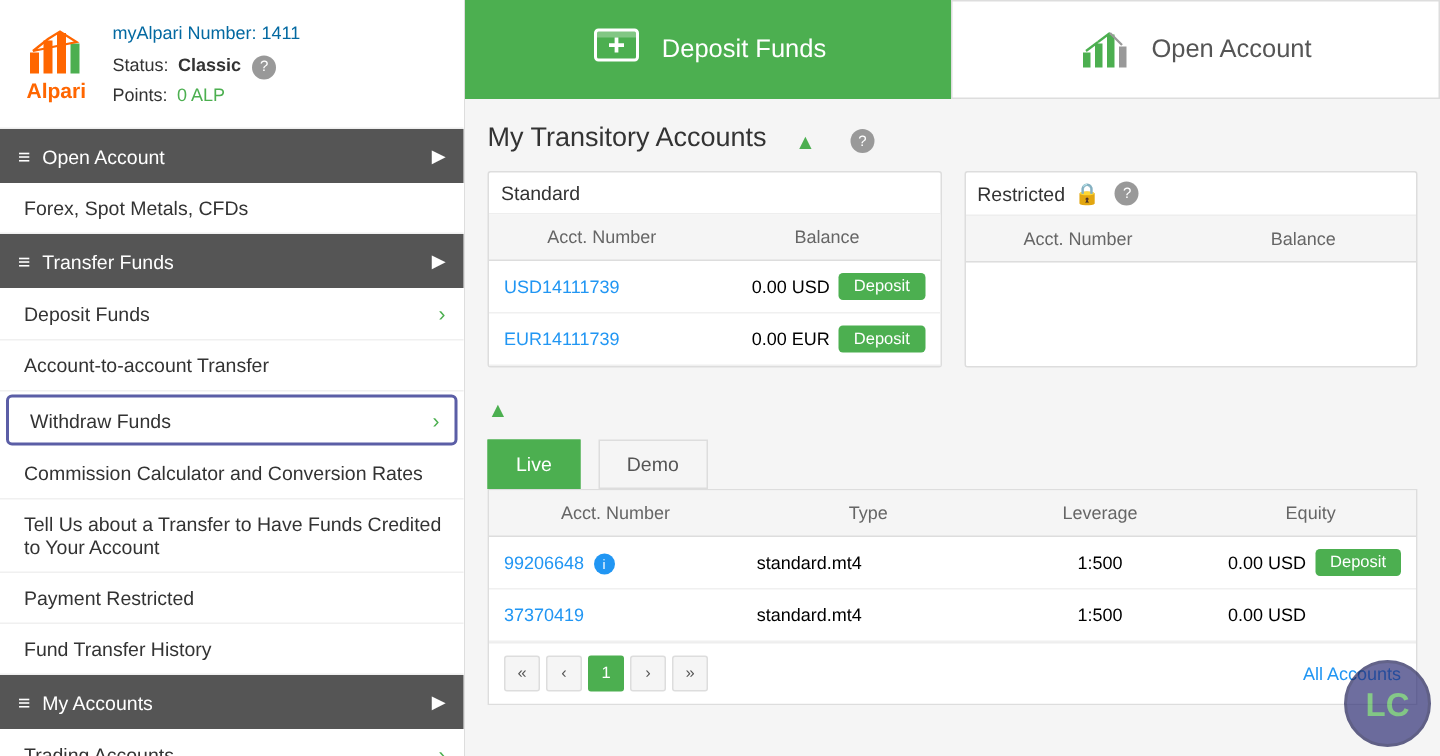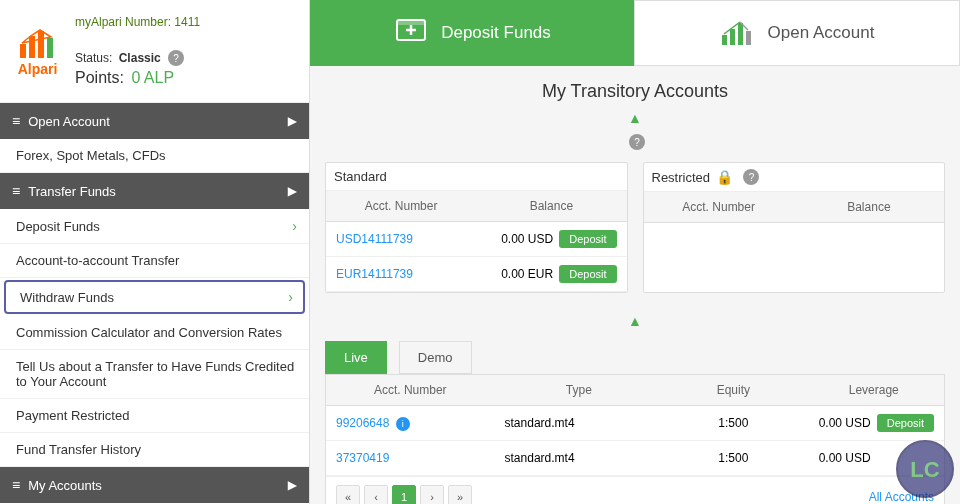--- a/index.html
+++ b/index.html
@@ -33,21 +33,21 @@
     .action-btn:first-child { background: #4caf50; color: #fff; border: none; }
     .action-btn:first-child .btn-icon { color: #fff; }
     .action-btn .btn-icon { font-size: 28px; }
 
     .open-account-btn { flex: 1; display: flex; align-items: center; justify-content: center; gap: 12px; cursor: pointer; font-size: 18px; color: #555; background: #fff; border: 1px solid #ddd; }
 
     
     .content-area { flex: 1; padding: 15px; overflow-y: auto; background: #f5f5f5; }
 
     
-    .section-title-row { display: flex; align-items: center; gap: 8px; margin-bottom: 12px; flex-direction: column; }
+    .section-title-row { display: flex; align-items: flex-end; gap: 19px; margin-bottom: 12px; }
     .section-title-row h2 { font-size: 18px; font-weight: normal; color: #333; }
     .sort-icon { color: #4caf50; font-size: 14px; }
 
     .transitory-grid { display: grid; grid-template-columns: 1fr 1fr; gap: 15px; margin-bottom: 20px; }
     .account-table { background: #fff; border: 1px solid #ddd; border-radius: 2px; }
     .table-section-label { font-size: 13px; color: #333; padding: 6px 8px; border-bottom: 1px solid #eee; display: flex; align-items: center; gap: 6px; }
     .table-header { display: grid; background: #f5f5f5; border-bottom: 1px solid #ddd; }
     .transitory-table .table-header { grid-template-columns: 1fr 1fr; }
     .table-header-cell { padding: 8px 10px; color: #666; font-size: 12px; text-align: center; }
     .table-row { display: grid; border-bottom: 1px solid #f0f0f0; align-items: center; }
@@ -90,27 +90,27 @@
       <svg class="logo-icon" viewBox="0 0 40 35" xmlns="http://www.w3.org/2000/svg">
         <rect x="2" y="18" width="6" height="14" fill="#ff6600"></rect>
         <rect x="11" y="10" width="6" height="22" fill="#ff6600"></rect>
         <rect x="20" y="5" width="6" height="27" fill="#ff6600"></rect>
         <rect x="29" y="12" width="6" height="20" fill="#4caf50"></rect>
         <polygon points="4,17 14,9 22,4 33,11" fill="none" stroke="#ff6600" stroke-width="1.5"></polygon>
       </svg>
       <span class="logo-text">Alpari</span>
     </div>
     <div class="user-info">
-      <div style="font-size:12px;color:#4d7c0f;margin-bottom:21px;">myAlpari Number: 1411</div>
+      <div style="font-size:12px;color:#0369a1;margin-bottom:7px;">myAlpari Number: 1411</div>
       <div style="font-size:12px;color:#333;margin-bottom:3px;">
         <span>Status:</span>
         <strong style="margin-left:3px;">Classic</strong>
         <span class="help-icon">?</span>
       </div>
-      <div style="font-size:16px;color:#333;">
+      <div style="font-size:12px;color:#333;">
         <span>Points:</span>
         <a style="color:#4caf50;margin-left:3px;text-decoration:none;">0 ALP</a>
       </div>
     </div>
   </div>
 
   <div class="sidebar-section-header">
     <div class="section-title">
       <span class="menu-icon">≡</span>
       <span>Open Account</span>
@@ -253,22 +253,22 @@
 
       <div class="tabs-row">
         <div class="tab active">Live</div>
         <div class="tab">Demo</div>
       </div>
 
       <div class="trading-table">
         <div class="table-header" style="display:grid;grid-template-columns:1.2fr 1.2fr 1fr 1fr;">
           <div class="table-header-cell">Acct. Number</div>
           <div class="table-header-cell">Type</div>
+          <div class="table-header-cell">Leverage</div>
           <div class="table-header-cell">Equity</div>
-          <div class="table-header-cell">Leverage</div>
         </div>
         <div class="table-row" style="display:grid;grid-template-columns:1.2fr 1.2fr 1fr 1fr;align-items:center;">
           <div class="table-cell">
             <a class="link-cell">99206648</a>
             <span class="info-icon-small">i</span>
           </div>
           <div class="table-cell">standard.mt4</div>
           <div class="table-cell" style="text-align:center;">1:500</div>
           <div class="table-cell balance-cell">
             <span>0.00 USD</span>

